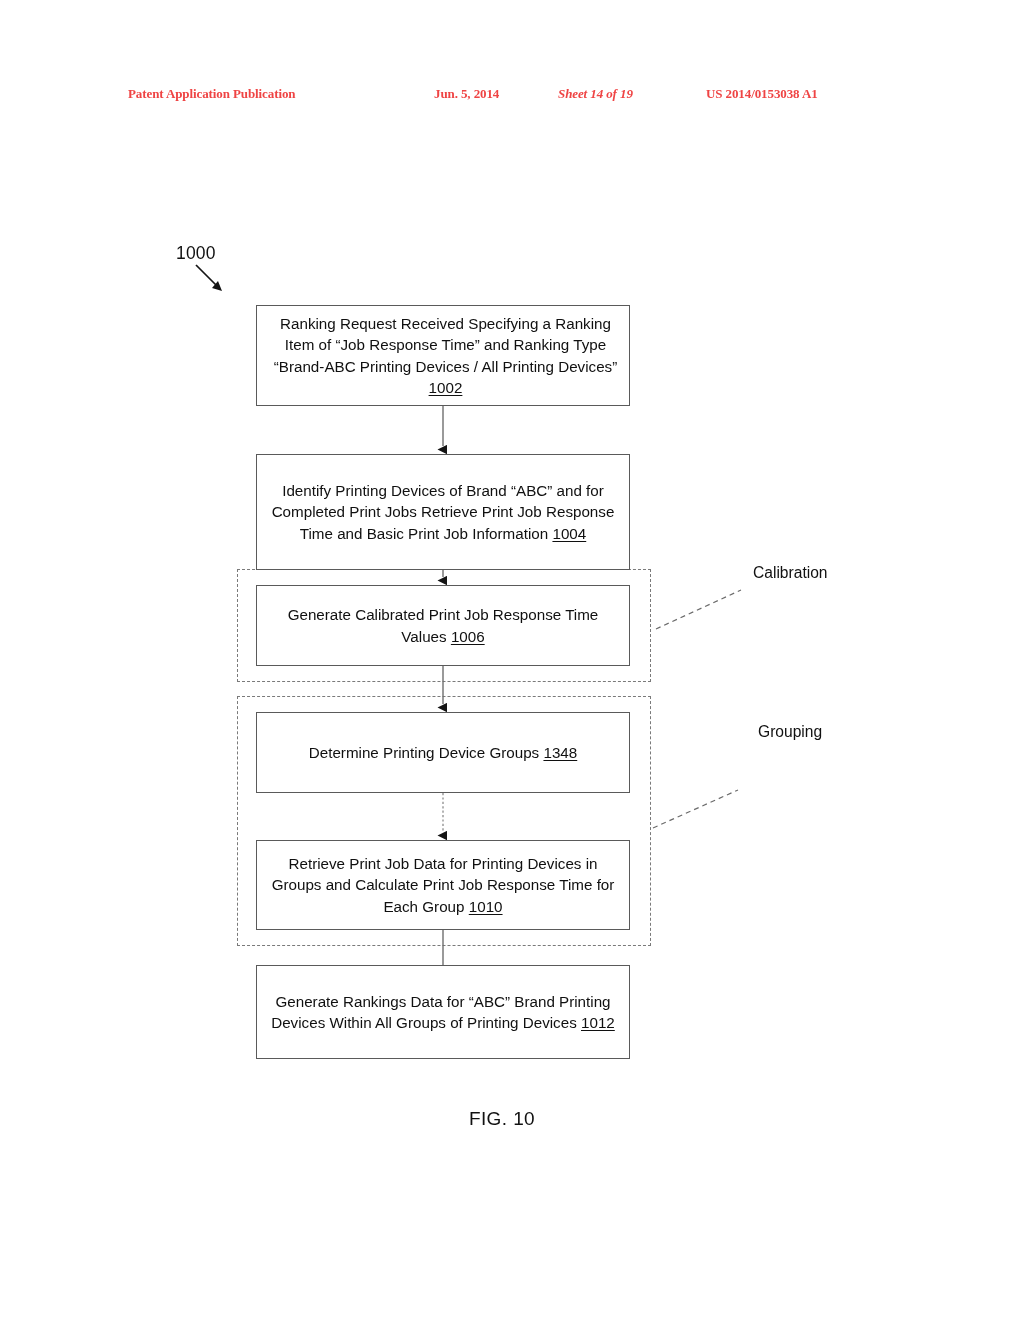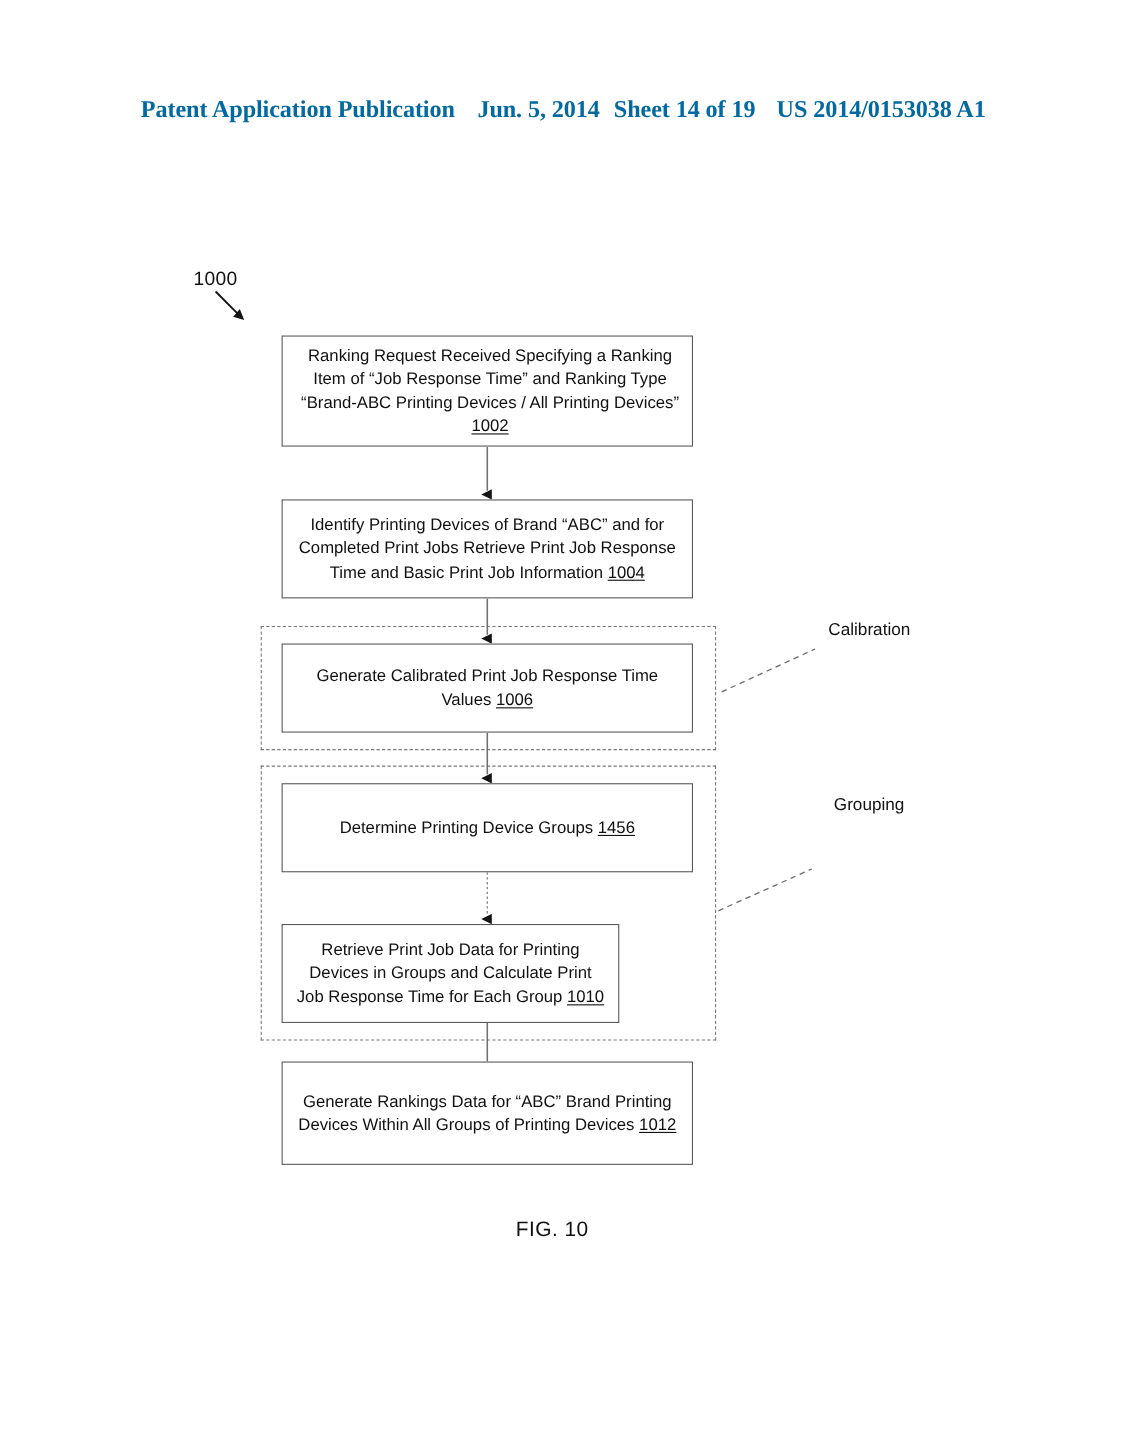--- a/index.html
+++ b/index.html
@@ -18,28 +18,28 @@
 
   
   .page-header {
     position: absolute;
     left: 128px;
     top: 86px;
     width: 768px;
     height: 24px;
     font-family: "Liberation Serif", serif;
     font-weight: bold;
-    font-size: 22px;
+    font-size: 13px;
     letter-spacing: -0.1px;
     white-space: nowrap;
-    color: #0369a1;
+    color: #ef4444;
   }
   .page-header .hdr-pub   { position: absolute; left: 0px;   top: 0; }
   .page-header .hdr-date  { position: absolute; left: 306px; top: 0; }
-  .page-header .hdr-sheet { position: absolute; left: 430px; top: 0; }
+  .page-header .hdr-sheet { position: absolute; left: 430px; top: 0; font-style: italic; }
   .page-header .hdr-pat   { position: absolute; left: 578px; top: 0; }
 
   
   #figure {
     position: absolute;
     left: 0;
     top: 0;
     width: 1024px;
     height: 1320px;
   }
@@ -69,24 +69,24 @@
     color: #101010;
     padding: 2px 10px;
   }
   .pbox .ptext { display: block; width: 100%; }
   .refnum {
     text-decoration: underline;
     text-underline-offset: 1.5px;
   }
 
   #box-1002 { left: 256px; top: 305px;  width: 374px; height: 101px; padding-left: 15px; }
-  #box-1004 { left: 256px; top: 454px;  width: 374px; height: 90px;  }
+  #box-1004 { left: 256px; top: 454px;  width: 374px; height: 116px;  }
   #box-1006 { left: 256px; top: 585px;  width: 374px; height: 81px;  }
   #box-1008 { left: 256px; top: 712px;  width: 374px; height: 81px;  }
-  #box-1010 { left: 256px; top: 840px;  width: 307px; height: 90px; justify-content: center;  }
+  #box-1010 { left: 256px; top: 840px;  width: 374px; height: 90px; justify-content: center;  }
   #box-1012 { left: 256px; top: 965px;  width: 374px; height: 94px; align-items: center;  }
 
   
   .dashed-region {
     position: absolute;
     box-sizing: border-box;
     border: 1.3px dashed #7a7a7a;
     background: transparent;
   }
   #region-calibration { left: 237px; top: 569px; width: 414px; height: 113px; }
@@ -170,21 +170,21 @@
 
   <div class="pbox" id="box-1004">
     <span class="ptext"><span>Identify Printing Devices of Brand “ABC” and for Completed Print Jobs Retrieve Print Job Response Time and Basic Print Job Information</span> <span class="refnum">1004</span></span>
   </div>
 
   <div class="pbox" id="box-1006">
     <span class="ptext"><span>Generate Calibrated Print Job Response Time Values</span> <span class="refnum">1006</span></span>
   </div>
 
   <div class="pbox" id="box-1008">
-    <span class="ptext"><span>Determine Printing Device Groups</span> <span class="refnum">1456</span></span>
+    <span class="ptext"><span>Determine Printing Device Groups</span> <span class="refnum">1348</span></span>
   </div>
 
   <div class="pbox" id="box-1010">
     <span class="ptext"><span>Retrieve Print Job Data for Printing Devices in Groups and Calculate Print Job Response Time for Each Group</span> <span class="refnum">1010</span></span>
   </div>
 
   <div class="pbox" id="box-1012">
     <span class="ptext"><span>Generate Rankings Data for “ABC” Brand Printing Devices Within All Groups of Printing Devices</span> <span class="refnum">1012</span></span>
   </div>
 

